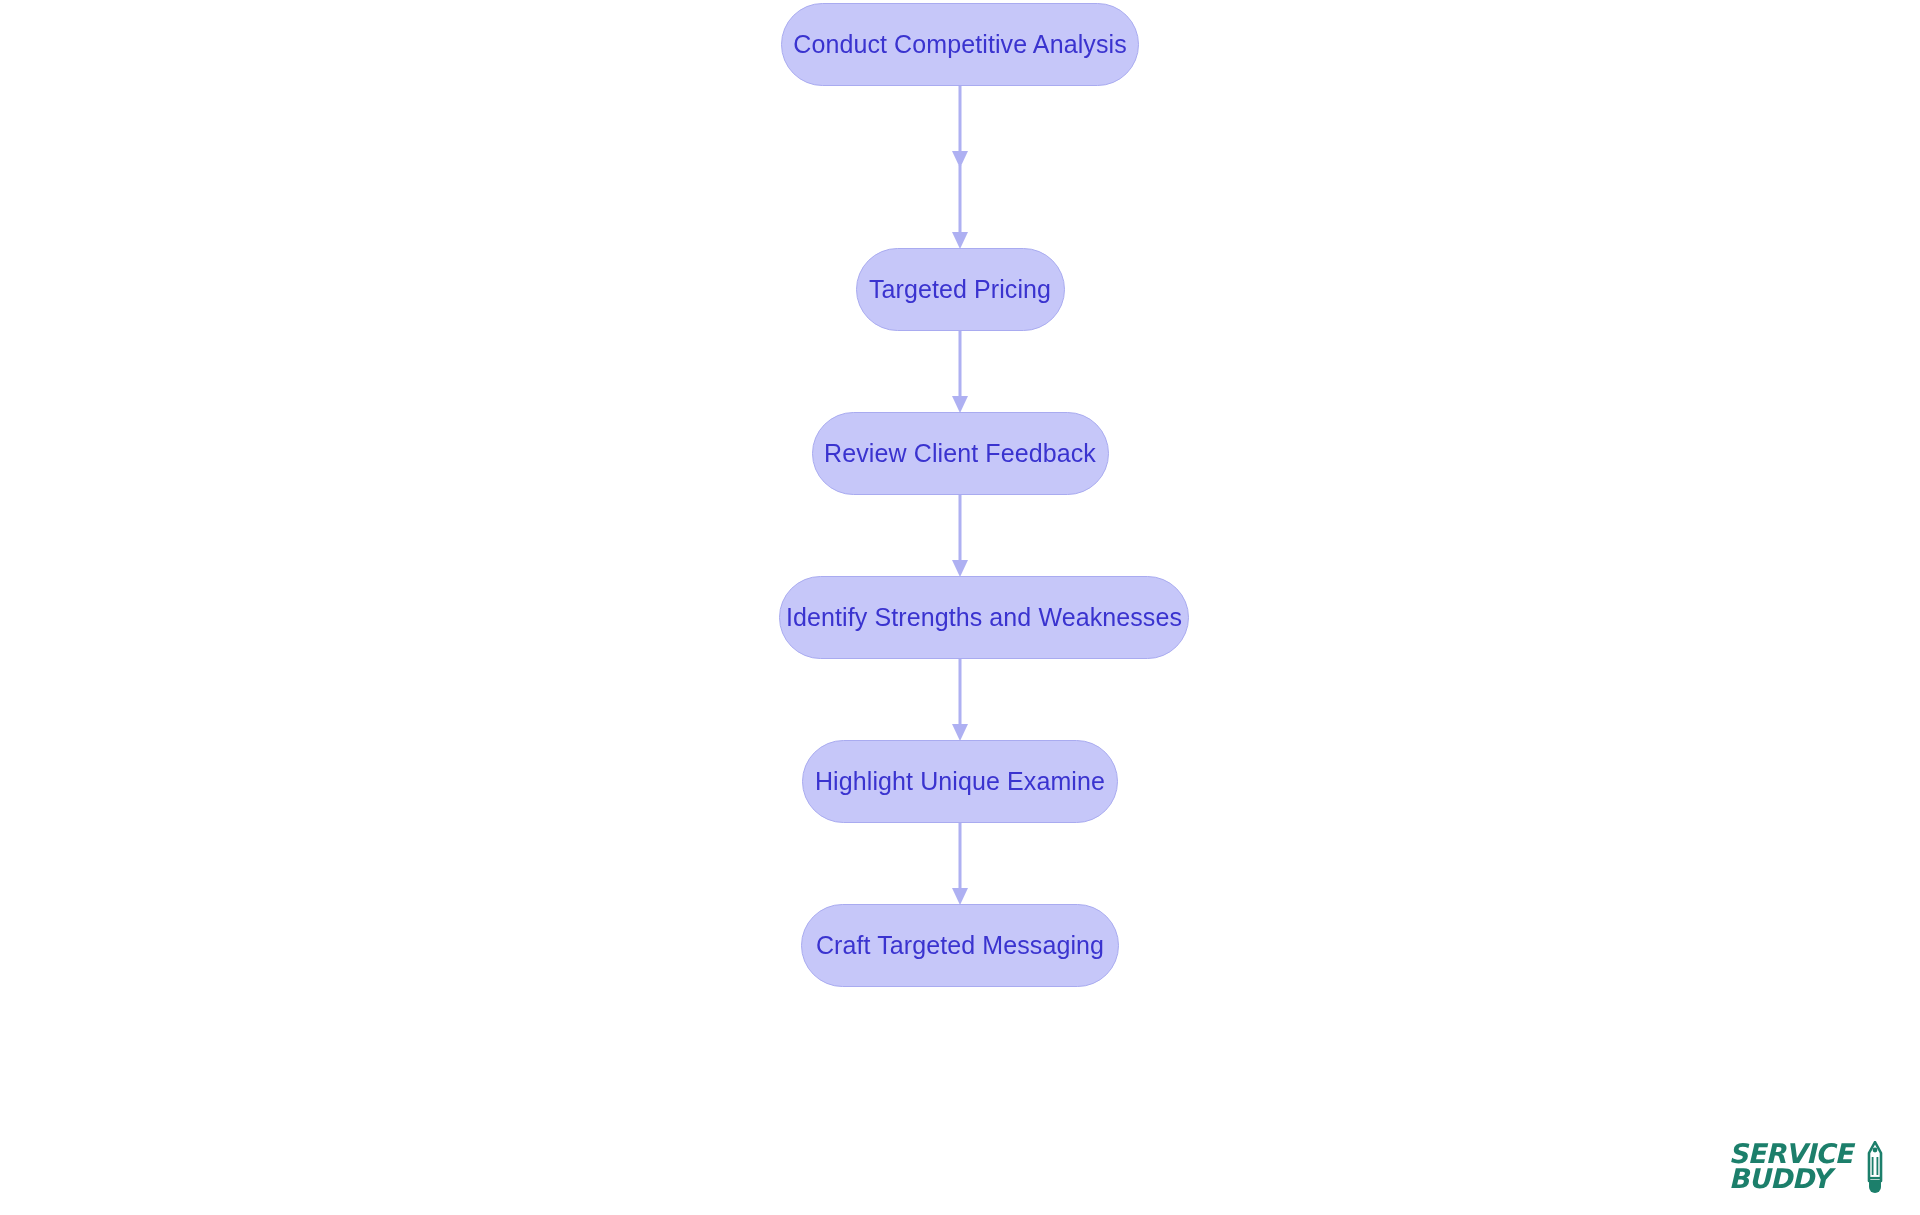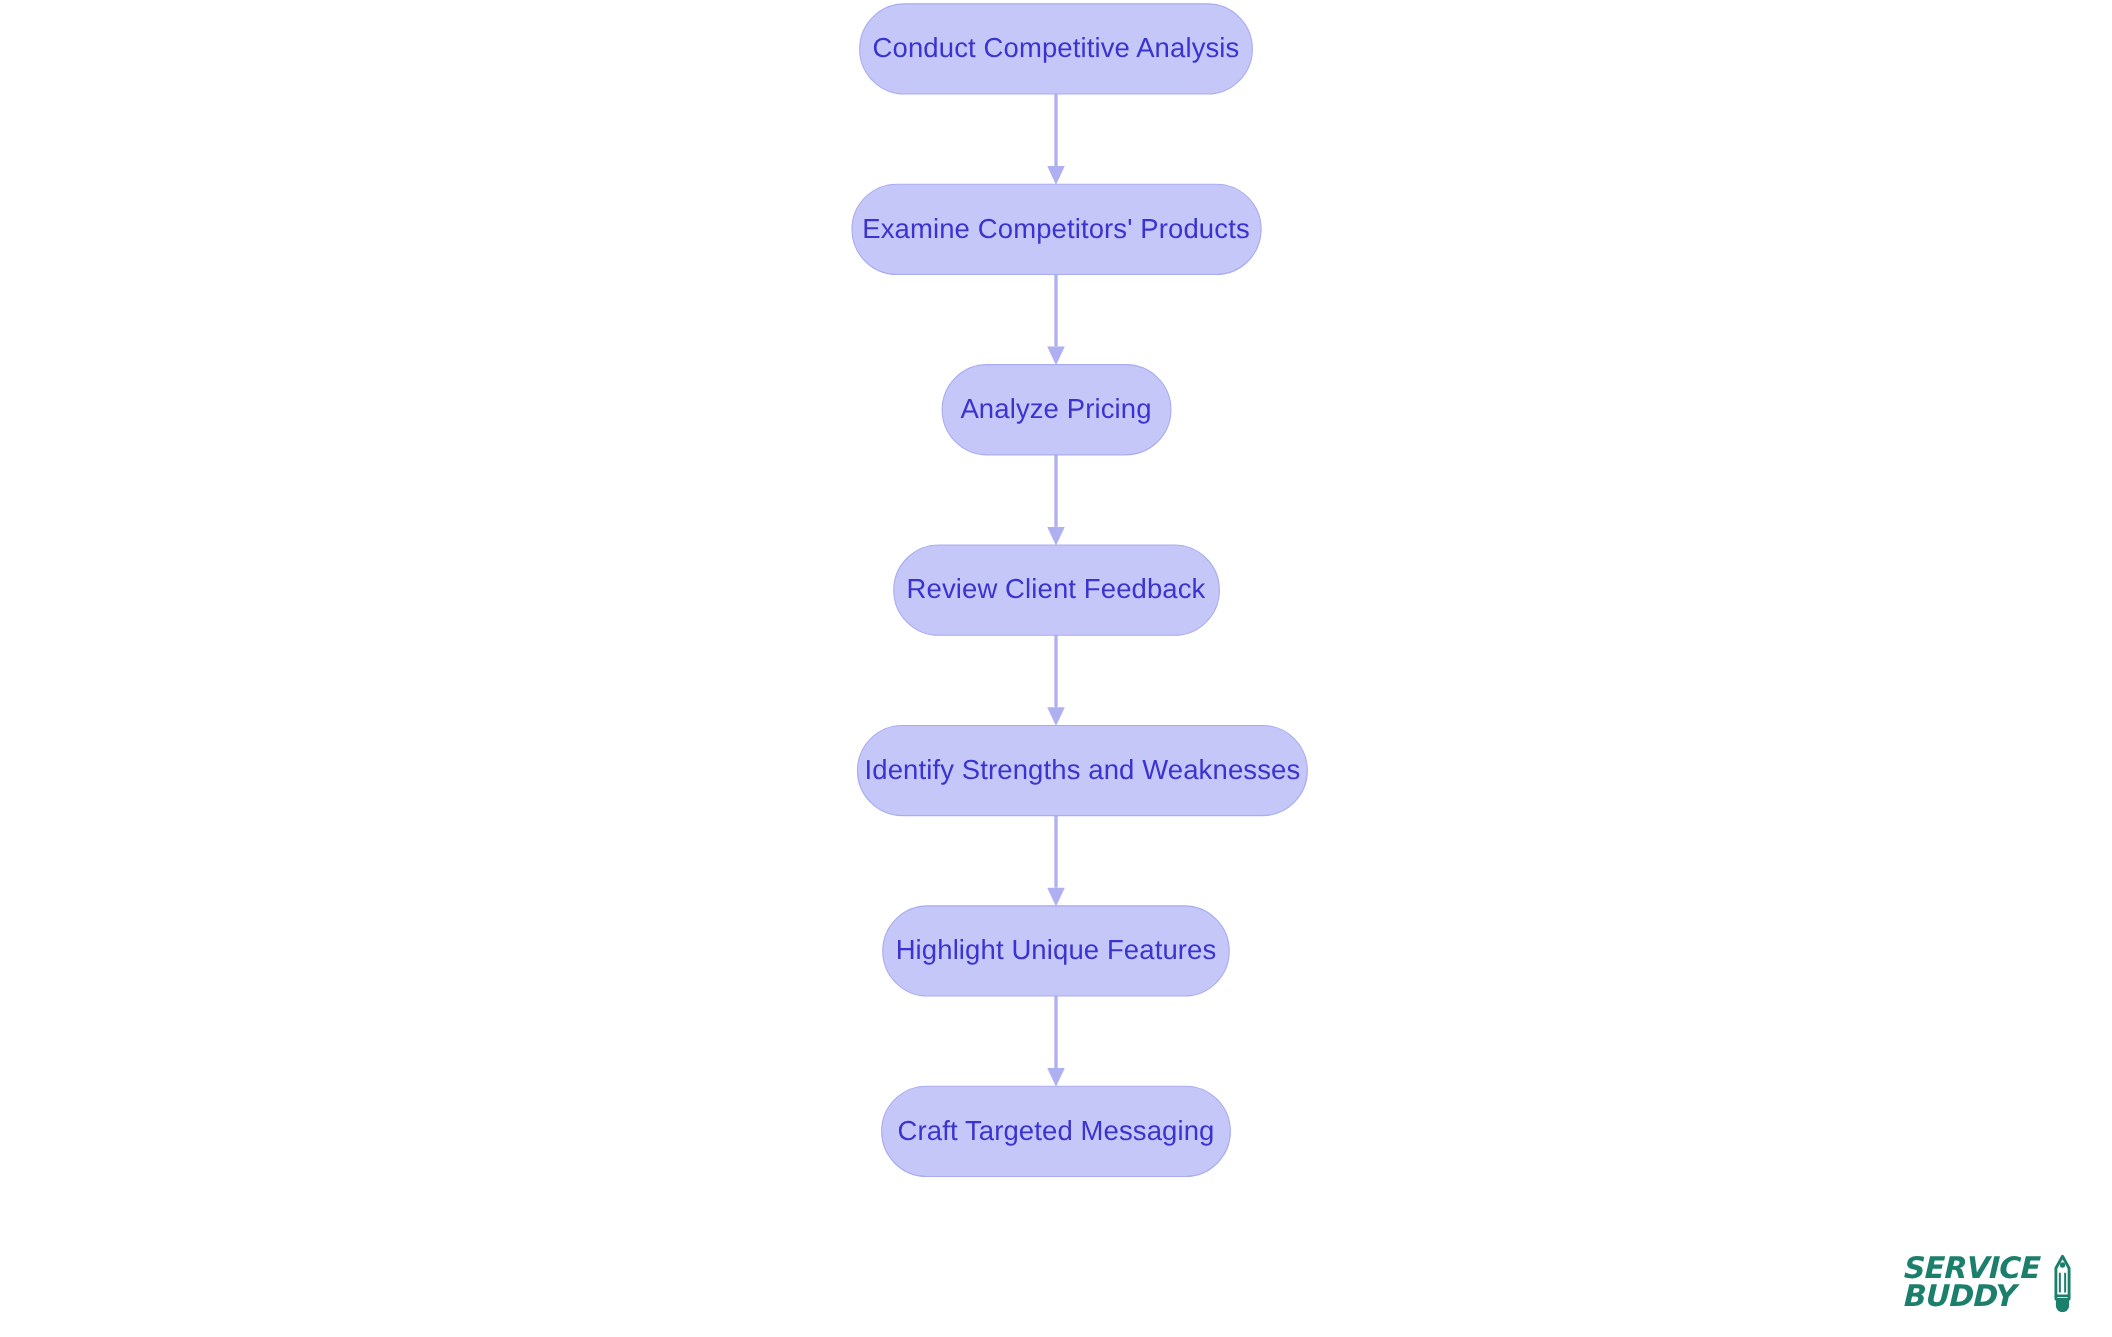--- a/index.html
+++ b/index.html
@@ -128,31 +128,28 @@
 
     <div class="node n0">
       <span class="node-label">Conduct Competitive Analysis</span>
     </div>
 
     <div class="connector">
       <div class="stem"></div>
       <div class="head"></div>
     </div>
 
-    <div class="node n1">
-      <span class="node-label">Examine Competitors' Products</span>
-    </div>
 
     <div class="connector">
       <div class="stem"></div>
       <div class="head"></div>
     </div>
 
     <div class="node n2">
-      <span class="node-label">Analyze Pricing</span>
+      <span class="node-label">Targeted Pricing</span>
     </div>
 
     <div class="connector">
       <div class="stem"></div>
       <div class="head"></div>
     </div>
 
     <div class="node n3">
       <span class="node-label">Review Client Feedback</span>
     </div>
@@ -165,21 +162,21 @@
     <div class="node n4">
       <span class="node-label">Identify Strengths and Weaknesses</span>
     </div>
 
     <div class="connector">
       <div class="stem"></div>
       <div class="head"></div>
     </div>
 
     <div class="node n5">
-      <span class="node-label">Highlight Unique Features</span>
+      <span class="node-label">Highlight Unique Examine</span>
     </div>
 
     <div class="connector">
       <div class="stem"></div>
       <div class="head"></div>
     </div>
 
     <div class="node n6">
       <span class="node-label">Craft Targeted Messaging</span>
     </div>

